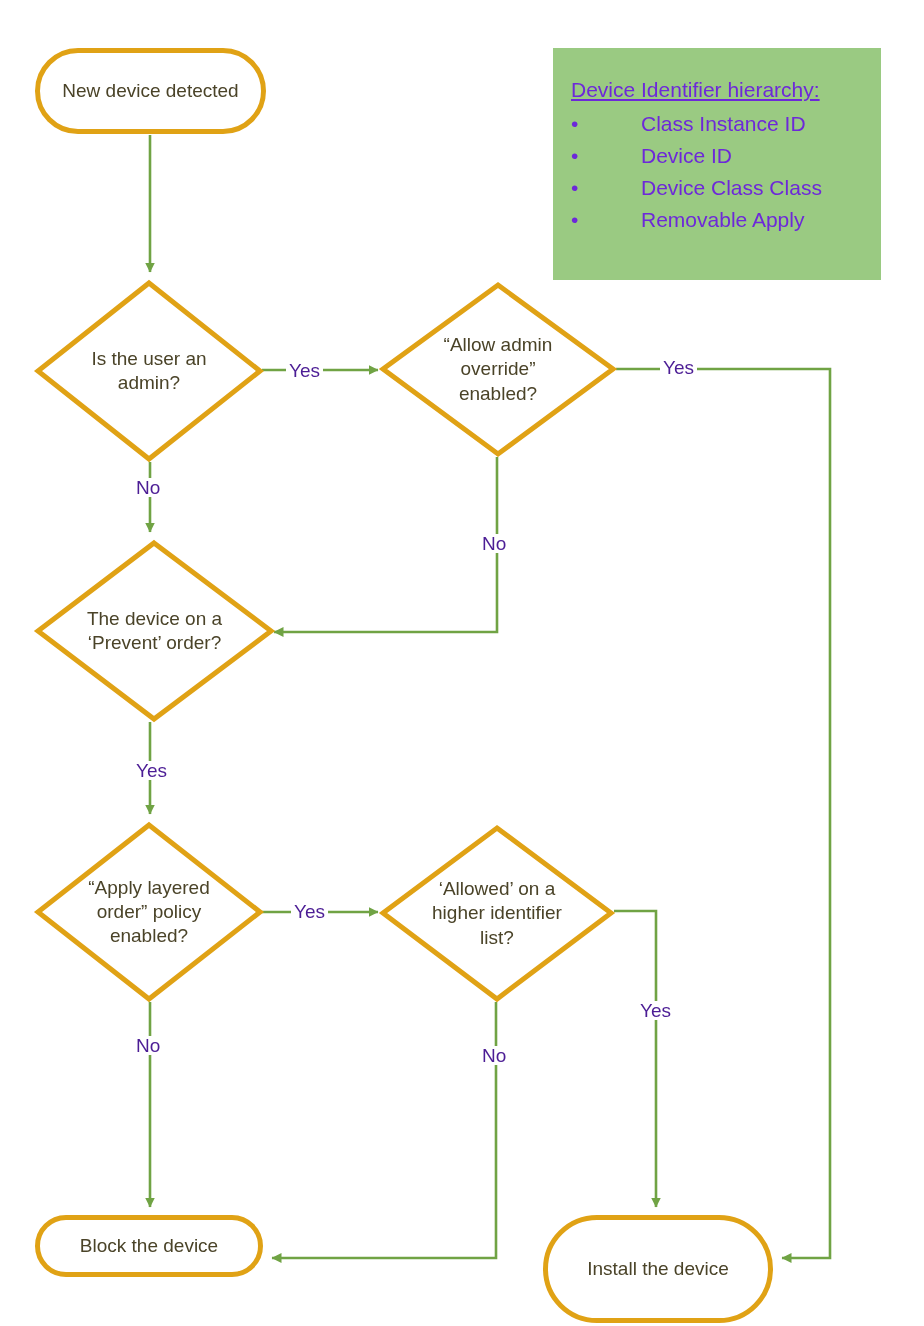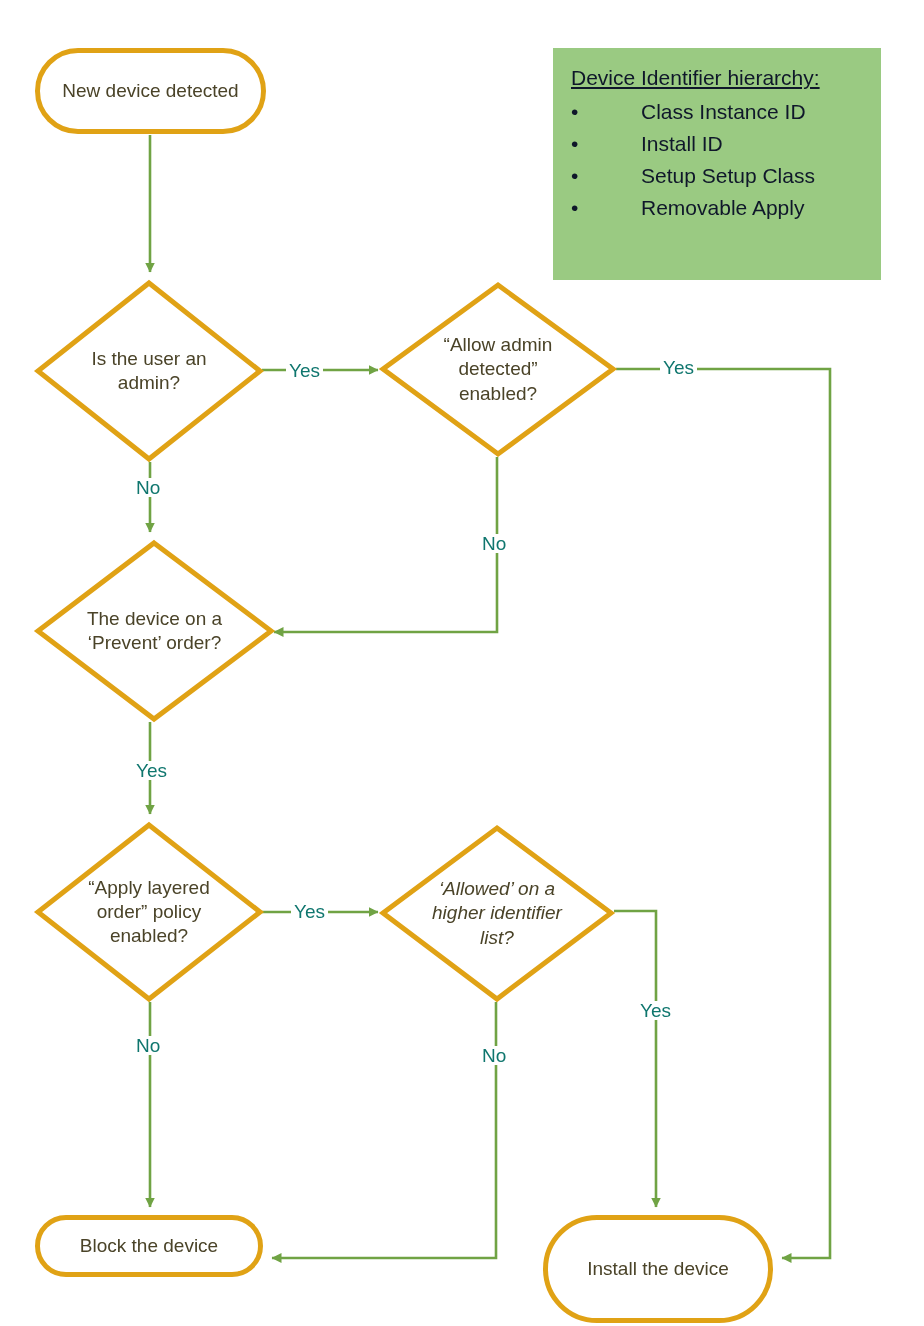--- a/index.html
+++ b/index.html
@@ -37,35 +37,35 @@
     font-size:19px;
     line-height:1.28;
     white-space:pre-line;
     padding:0 16px;
     box-sizing:border-box;
   }
 
   
   .elabel{
     position:absolute;
-    color:#0f766e;
+    color:#4c1d95;
     font-size:19px;
     background:#ffffff;
     padding:0 3px;
     white-space:nowrap;
     line-height:1;
   }
 
   
   .legend{
     position:absolute;
     background:#9ACA82;
-    color:#0f172a;
+    color:#6d28d9;
     box-sizing:border-box;
-    padding:16px 0 22px 0;
+    padding:28px 0 22px 0;
   }
   .legend-title{
     font-size:21px;
     text-decoration:underline;
     margin:0 0 4px 18px;
     line-height:1.35;
     white-space:nowrap;
   }
   .legend ul{
     list-style:none;
@@ -129,42 +129,42 @@
 
   <div class="node term" style="left:35px;top:48px;width:231px;height:86px;">
     <span>New device detected</span>
   </div>
 
   <div class="node diamond" style="left:380px;top:282px;width:236px;height:175px;">
     <svg width="236" height="175" viewBox="0 0 236 175" xmlns="http://www.w3.org/2000/svg">
       <polygon points="118,3 233,87 118,172 3,87" fill="#FFFFFF" stroke="#E0A215" stroke-width="5"></polygon>
     </svg>
     <div class="dtext">“Allow admin
-detected”
+override”
 enabled?</div>
   </div>
 
   <div class="node diamond" style="left:35px;top:540px;width:239px;height:182px;">
     <svg width="239" height="182" viewBox="0 0 239 182" xmlns="http://www.w3.org/2000/svg">
       <polygon points="119,3 236,91 119,179 3,91" fill="#FFFFFF" stroke="#E0A215" stroke-width="5"></polygon>
     </svg>
     <div class="dtext">The device on a
 ‘Prevent’ order?</div>
   </div>
 
   <div class="node diamond" style="left:35px;top:822px;width:228px;height:180px;">
     <svg width="228" height="180" viewBox="0 0 228 180" xmlns="http://www.w3.org/2000/svg">
       <polygon points="114,3 225,90 114,177 3,90" fill="#FFFFFF" stroke="#E0A215" stroke-width="5"></polygon>
     </svg>
     <div class="dtext">“Apply layered
 order” policy
 enabled?</div>
   </div>
 
-  <div class="node diamond" style="left:380px;top:825px;width:234px;height:177px;font-style:italic;">
+  <div class="node diamond" style="left:380px;top:825px;width:234px;height:177px;">
     <svg width="234" height="177" viewBox="0 0 234 177" xmlns="http://www.w3.org/2000/svg">
       <polygon points="117,3 231,88 117,174 3,88" fill="#FFFFFF" stroke="#E0A215" stroke-width="5"></polygon>
     </svg>
     <div class="dtext">‘Allowed’ on a
 higher identifier
 list?</div>
   </div>
 
   <div class="node term" style="left:35px;top:1215px;width:228px;height:62px;">
     <span>Block the device</span>
@@ -194,25 +194,25 @@
 
   <div class="legend" style="left:553px;top:48px;width:328px;height:232px;">
     <div class="legend-title">Device Identifier hierarchy:</div>
     <ul>
       <li>
         <span class="bullet">•</span>
         <span>Class Instance ID</span>
       </li>
       <li>
         <span class="bullet">•</span>
-        <span>Install ID</span>
-      </li>
-      <li>
-        <span class="bullet">•</span>
-        <span>Setup Setup Class</span>
+        <span>Device ID</span>
+      </li>
+      <li>
+        <span class="bullet">•</span>
+        <span>Device Class Class</span>
       </li>
       <li>
         <span class="bullet">•</span>
         <span>Removable Apply</span>
       </li>
     </ul>
   </div>
 
 </div>
 

